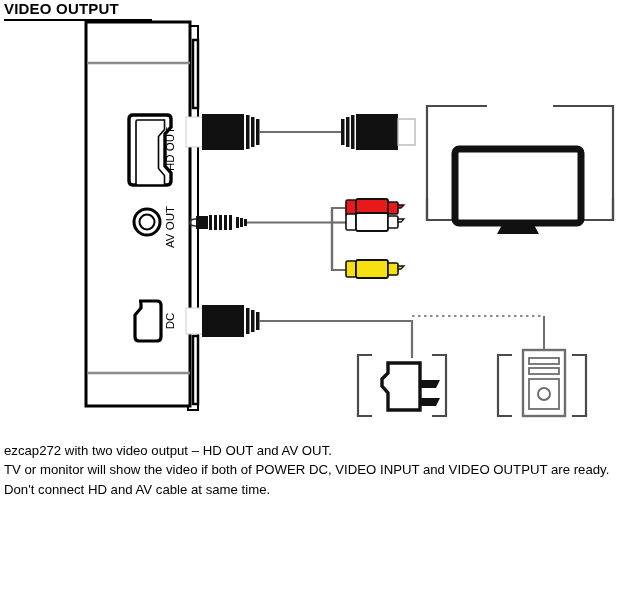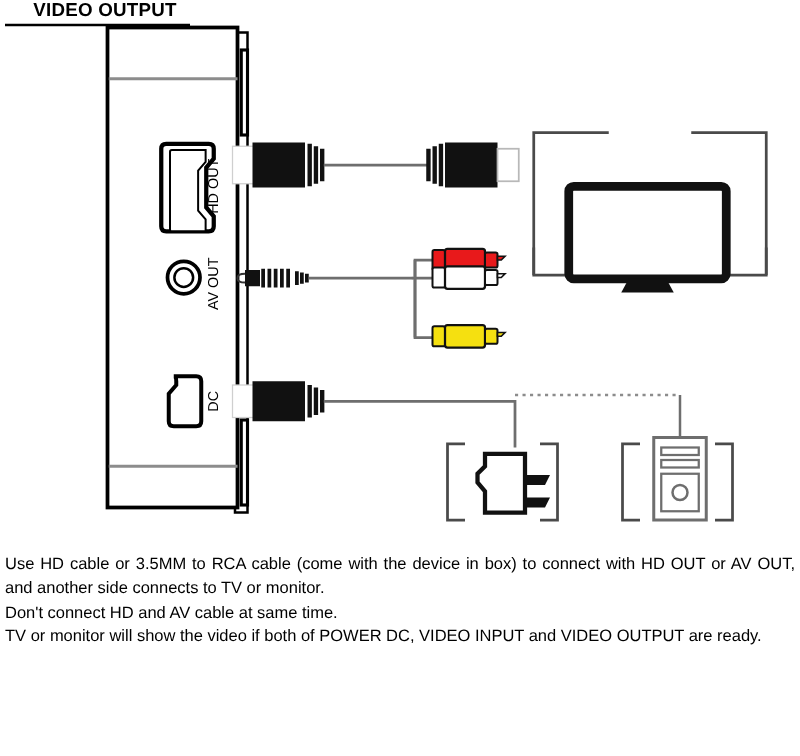--- a/index.html
+++ b/index.html
@@ -20,21 +20,20 @@
     position: absolute;
     left: 4px; top: 0px;
     width: 160px;
   }
   #title-text {
     font-size: 15px;
     font-weight: bold;
     letter-spacing: 0.2px;
     line-height: 18px;
     white-space: nowrap;
-    text-align: center;
   }
   #title-rule {
     height: 2px;
     background: #000;
     width: 148px;
     margin-top: 1px;
   }
 
   
   #diagram {
@@ -207,16 +206,16 @@
     <rect x="529" y="350" width="30" height="6" fill="#ffffff" stroke="#6e6e6e" stroke-width="1.8"></rect>
 
     <rect x="529" y="361" width="30" height="30" fill="#ffffff" stroke="#6e6e6e" stroke-width="1.8"></rect>
     <circle cx="544" cy="376" r="6" fill="#ffffff" stroke="#6e6e6e" stroke-width="2"></circle>
   </g>
 
 </svg>
 </div>
 
 <div id="body-text">
-  <p class="just">Use HD cable or 3.5MM to RCA cable (come with the device in box) to connect with HD OUT or AV OUT, and another side connects to TV or monitor.</p>
+  <p>ezcap272 with two video output – HD OUT and AV OUT.</p>
+  <p>TV or monitor will show the video if both of POWER DC, VIDEO INPUT and VIDEO OUTPUT are ready.</p>
   <p>Don't connect HD and AV cable at same time.</p>
-  <p>TV or monitor will show the video if both of POWER DC, VIDEO INPUT and VIDEO OUTPUT are ready.</p>
 </div>
 
 </body></html>

